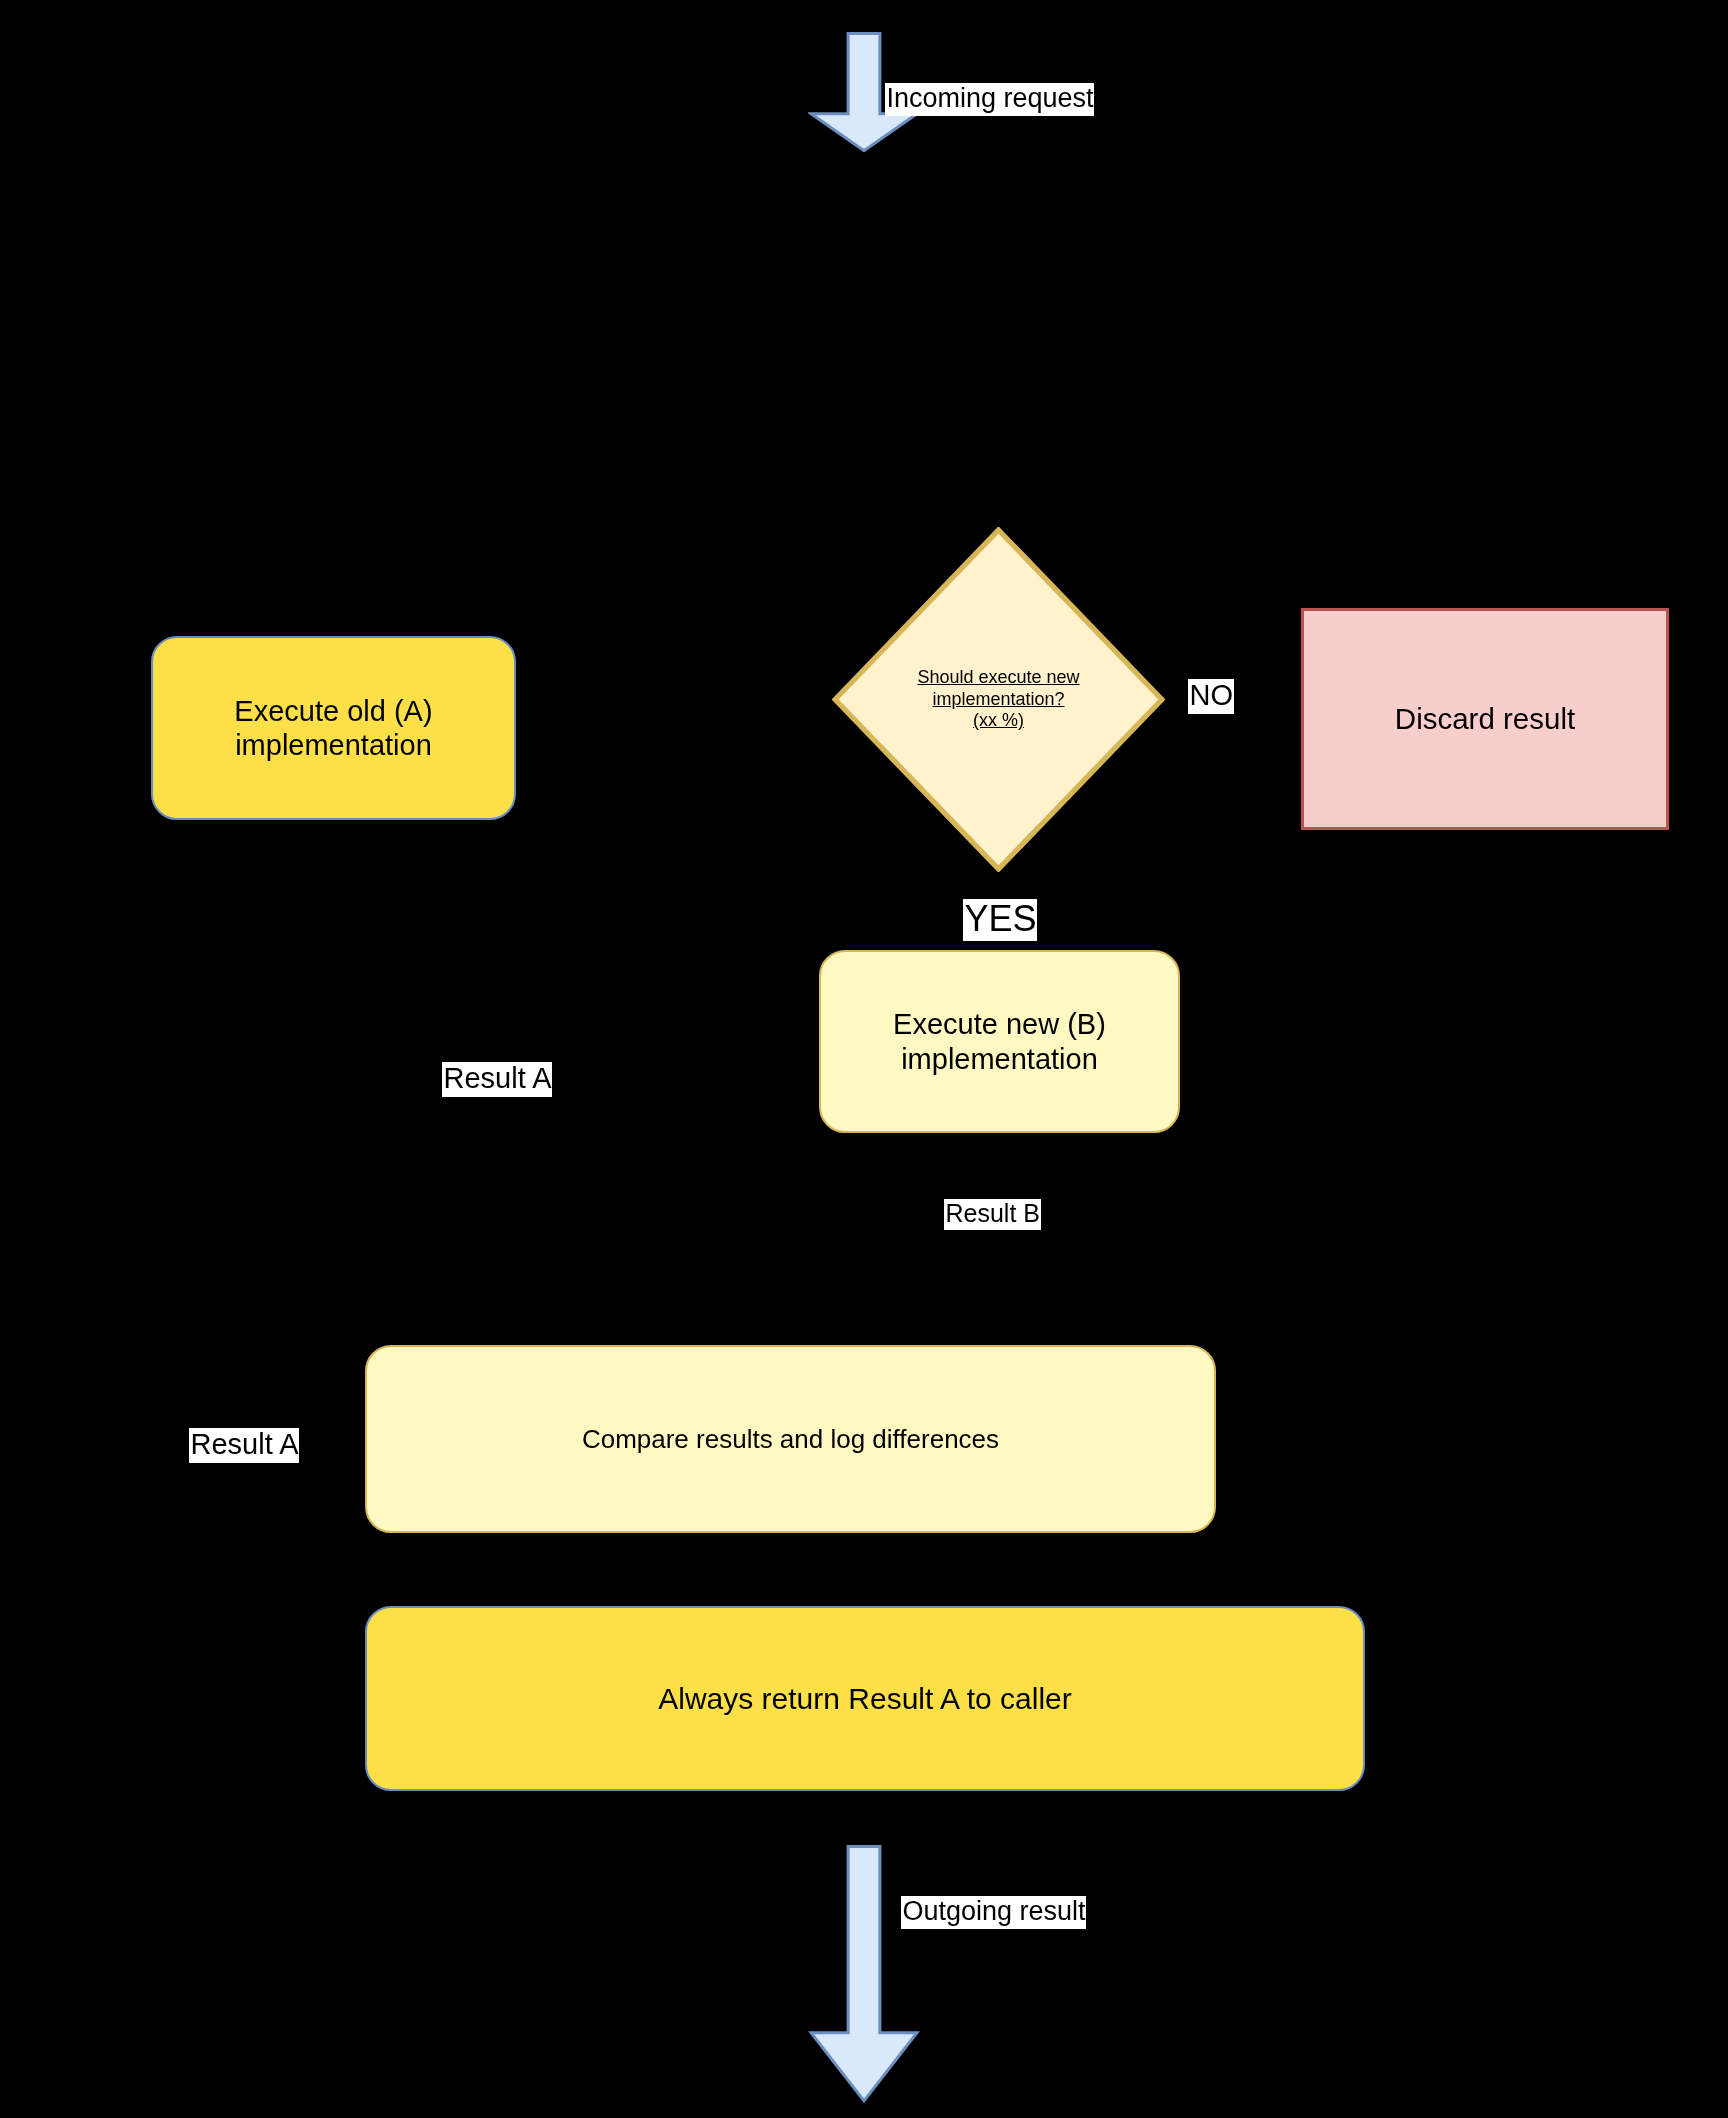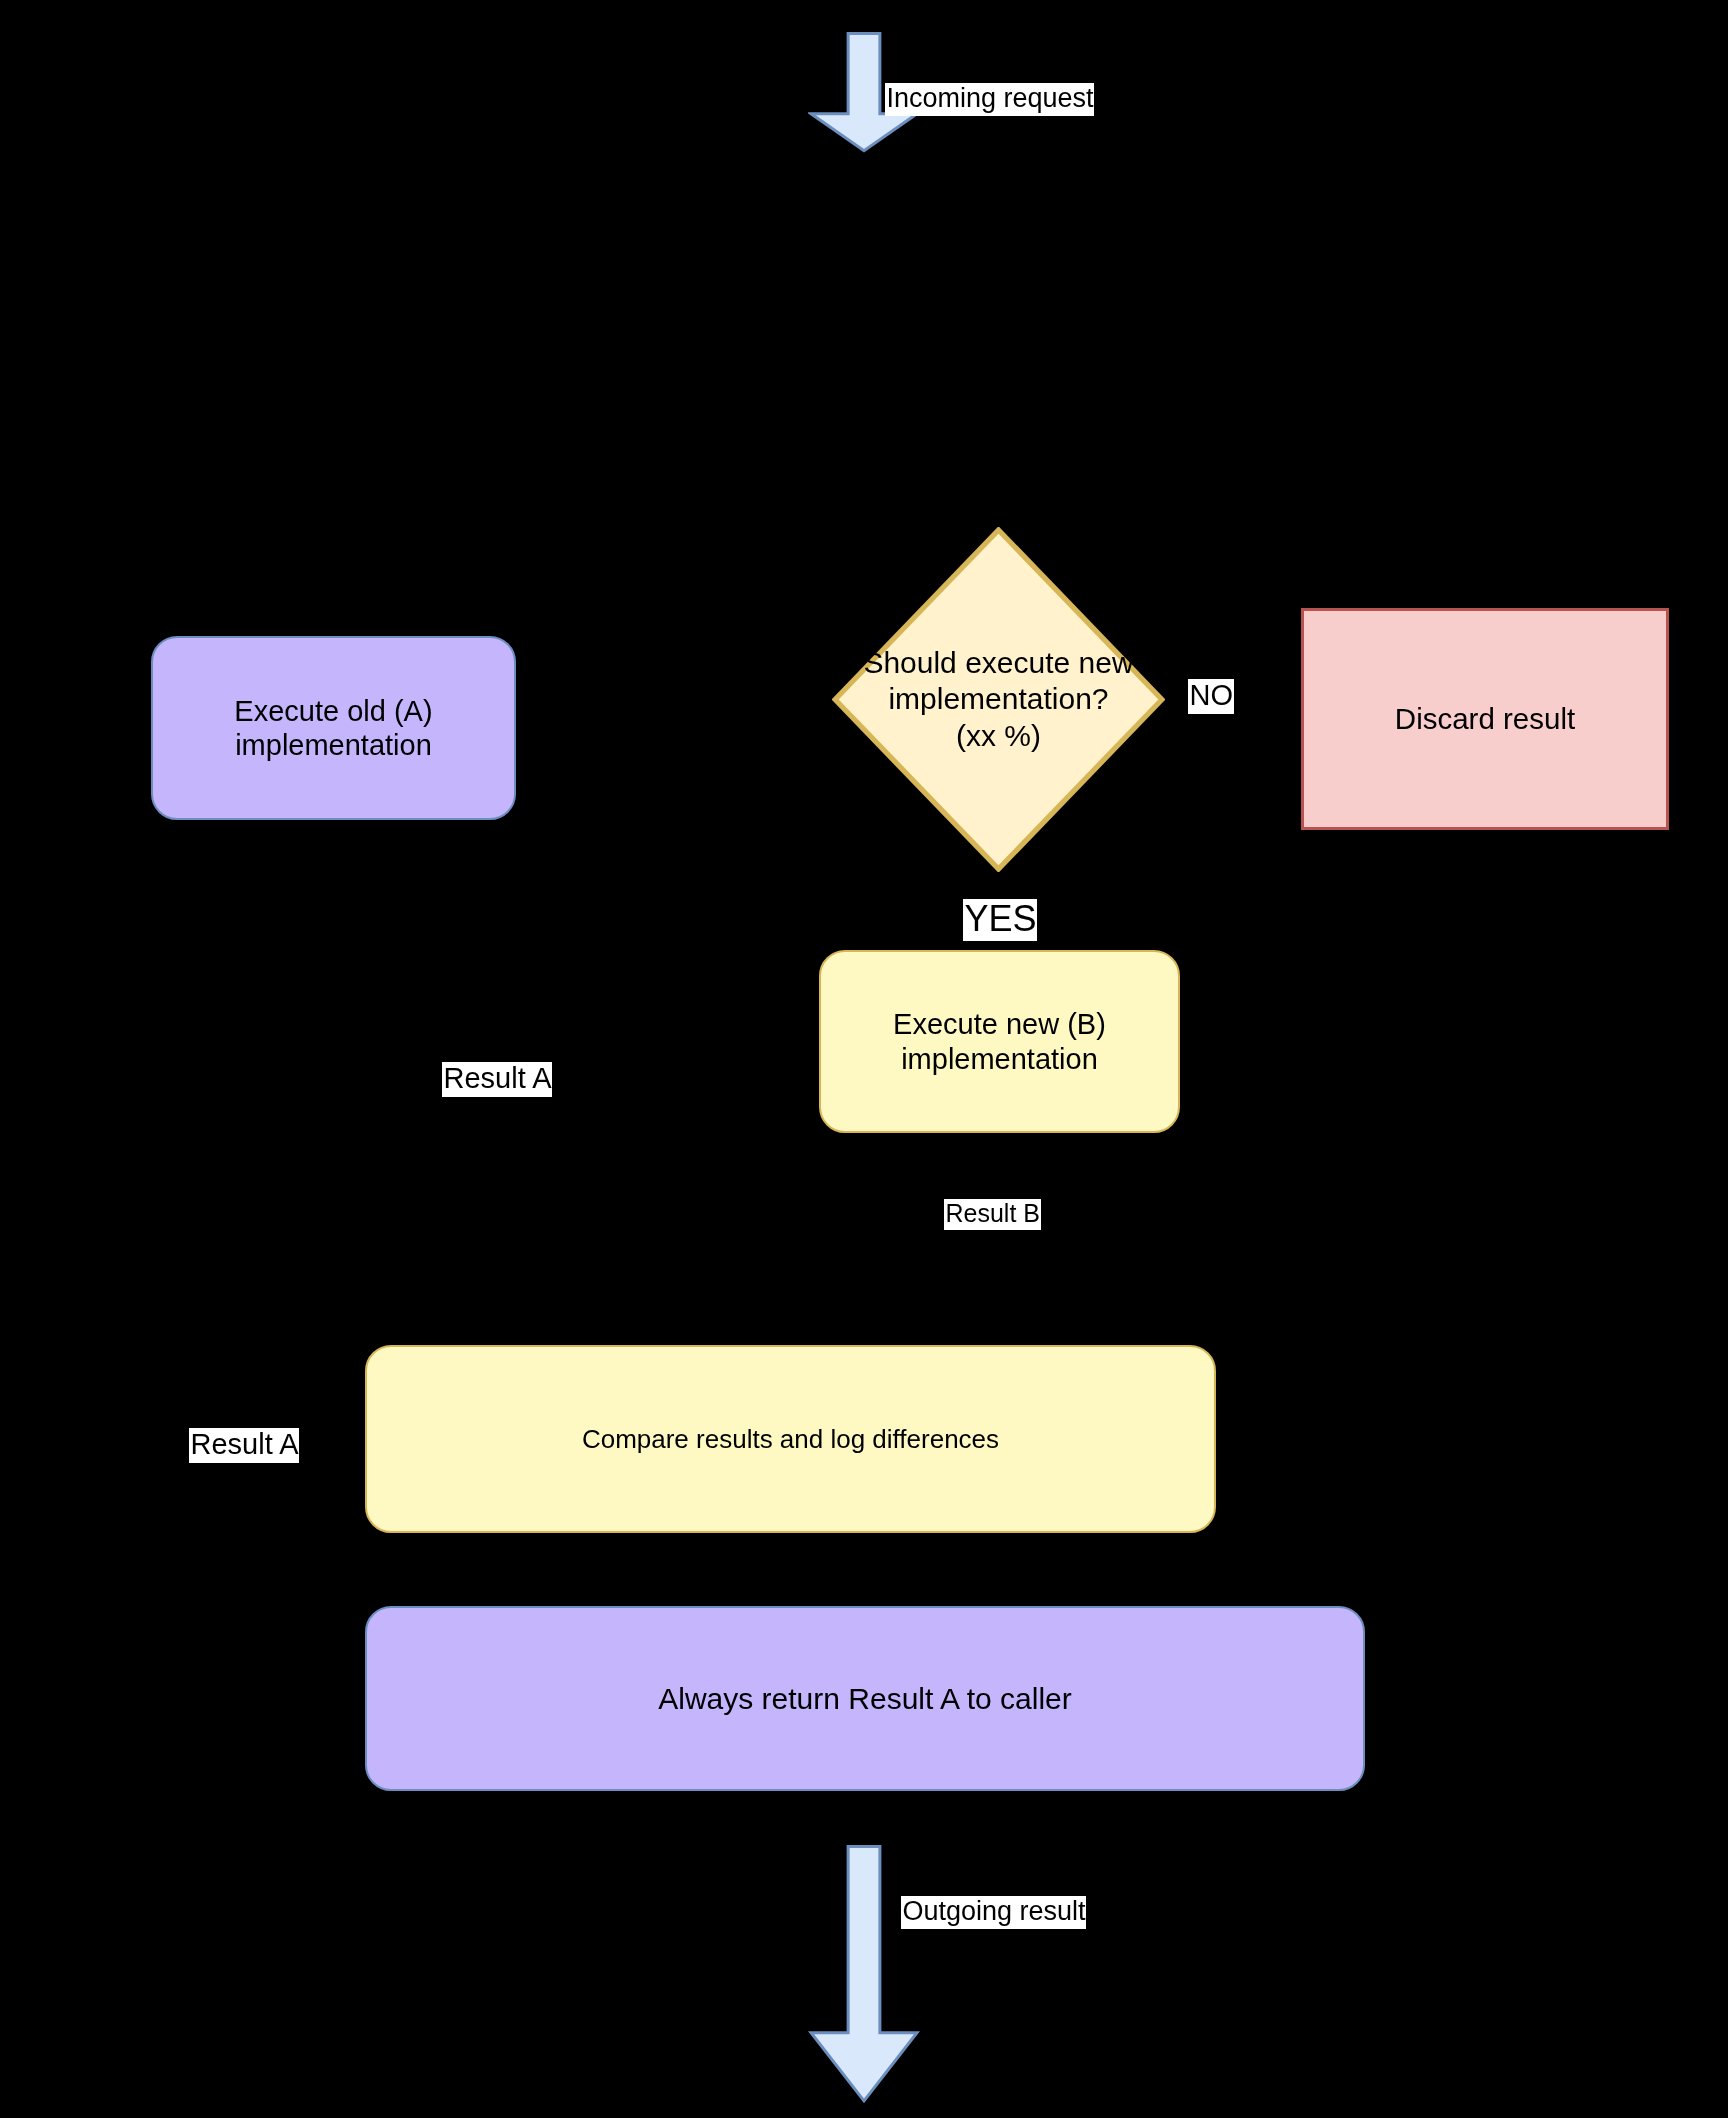--- a/index.html
+++ b/index.html
@@ -24,21 +24,21 @@
     display: flex;
     align-items: center;
     justify-content: center;
     text-align: center;
     color: #000000;
     line-height: 1.18;
     white-space: pre-line;
   }
 
   .node-blue {
-    background: #c4b5fd;
+    background: #fde047;
     border: 2.3px solid #6C8EBF;
     border-radius: 26px;
   }
   .node-yellow {
     background: #fef9c3;
     border: 2.3px solid #D6B656;
     border-radius: 26px;
   }
   .node-red {
     background: #F8CECC;
@@ -102,21 +102,21 @@
 
   <div class="node node-blue" style="left:151px; top:636px; width:365px; height:184px; font-size:29px;">
     <span>Execute old (A)
 implementation</span>
   </div>
 
   <div class="diamond-wrap" style="left:832px; top:527px; width:333px; height:345px;">
     <svg width="333" height="345" viewBox="0 0 440 456">
       <polygon points="220,4 436,228 220,452 4,228" fill="#FFF2CC" stroke="#D6B656" stroke-width="7" stroke-linejoin="miter"></polygon>
     </svg>
-    <div class="diamond-label" style="font-size:30px;">Should execute new
+    <div class="diamond-label" style="font-size:18px;text-decoration:underline;">Should execute new
 implementation?
 (xx %)</div>
   </div>
 
   <div class="edge-label" style="left:1188px; top:679px; font-size:29px;">NO</div>
 
   <div class="node node-red" style="left:1301px; top:608px; width:368px; height:222px; font-size:29.5px;">
     <span>Discard result</span>
   </div>
 

